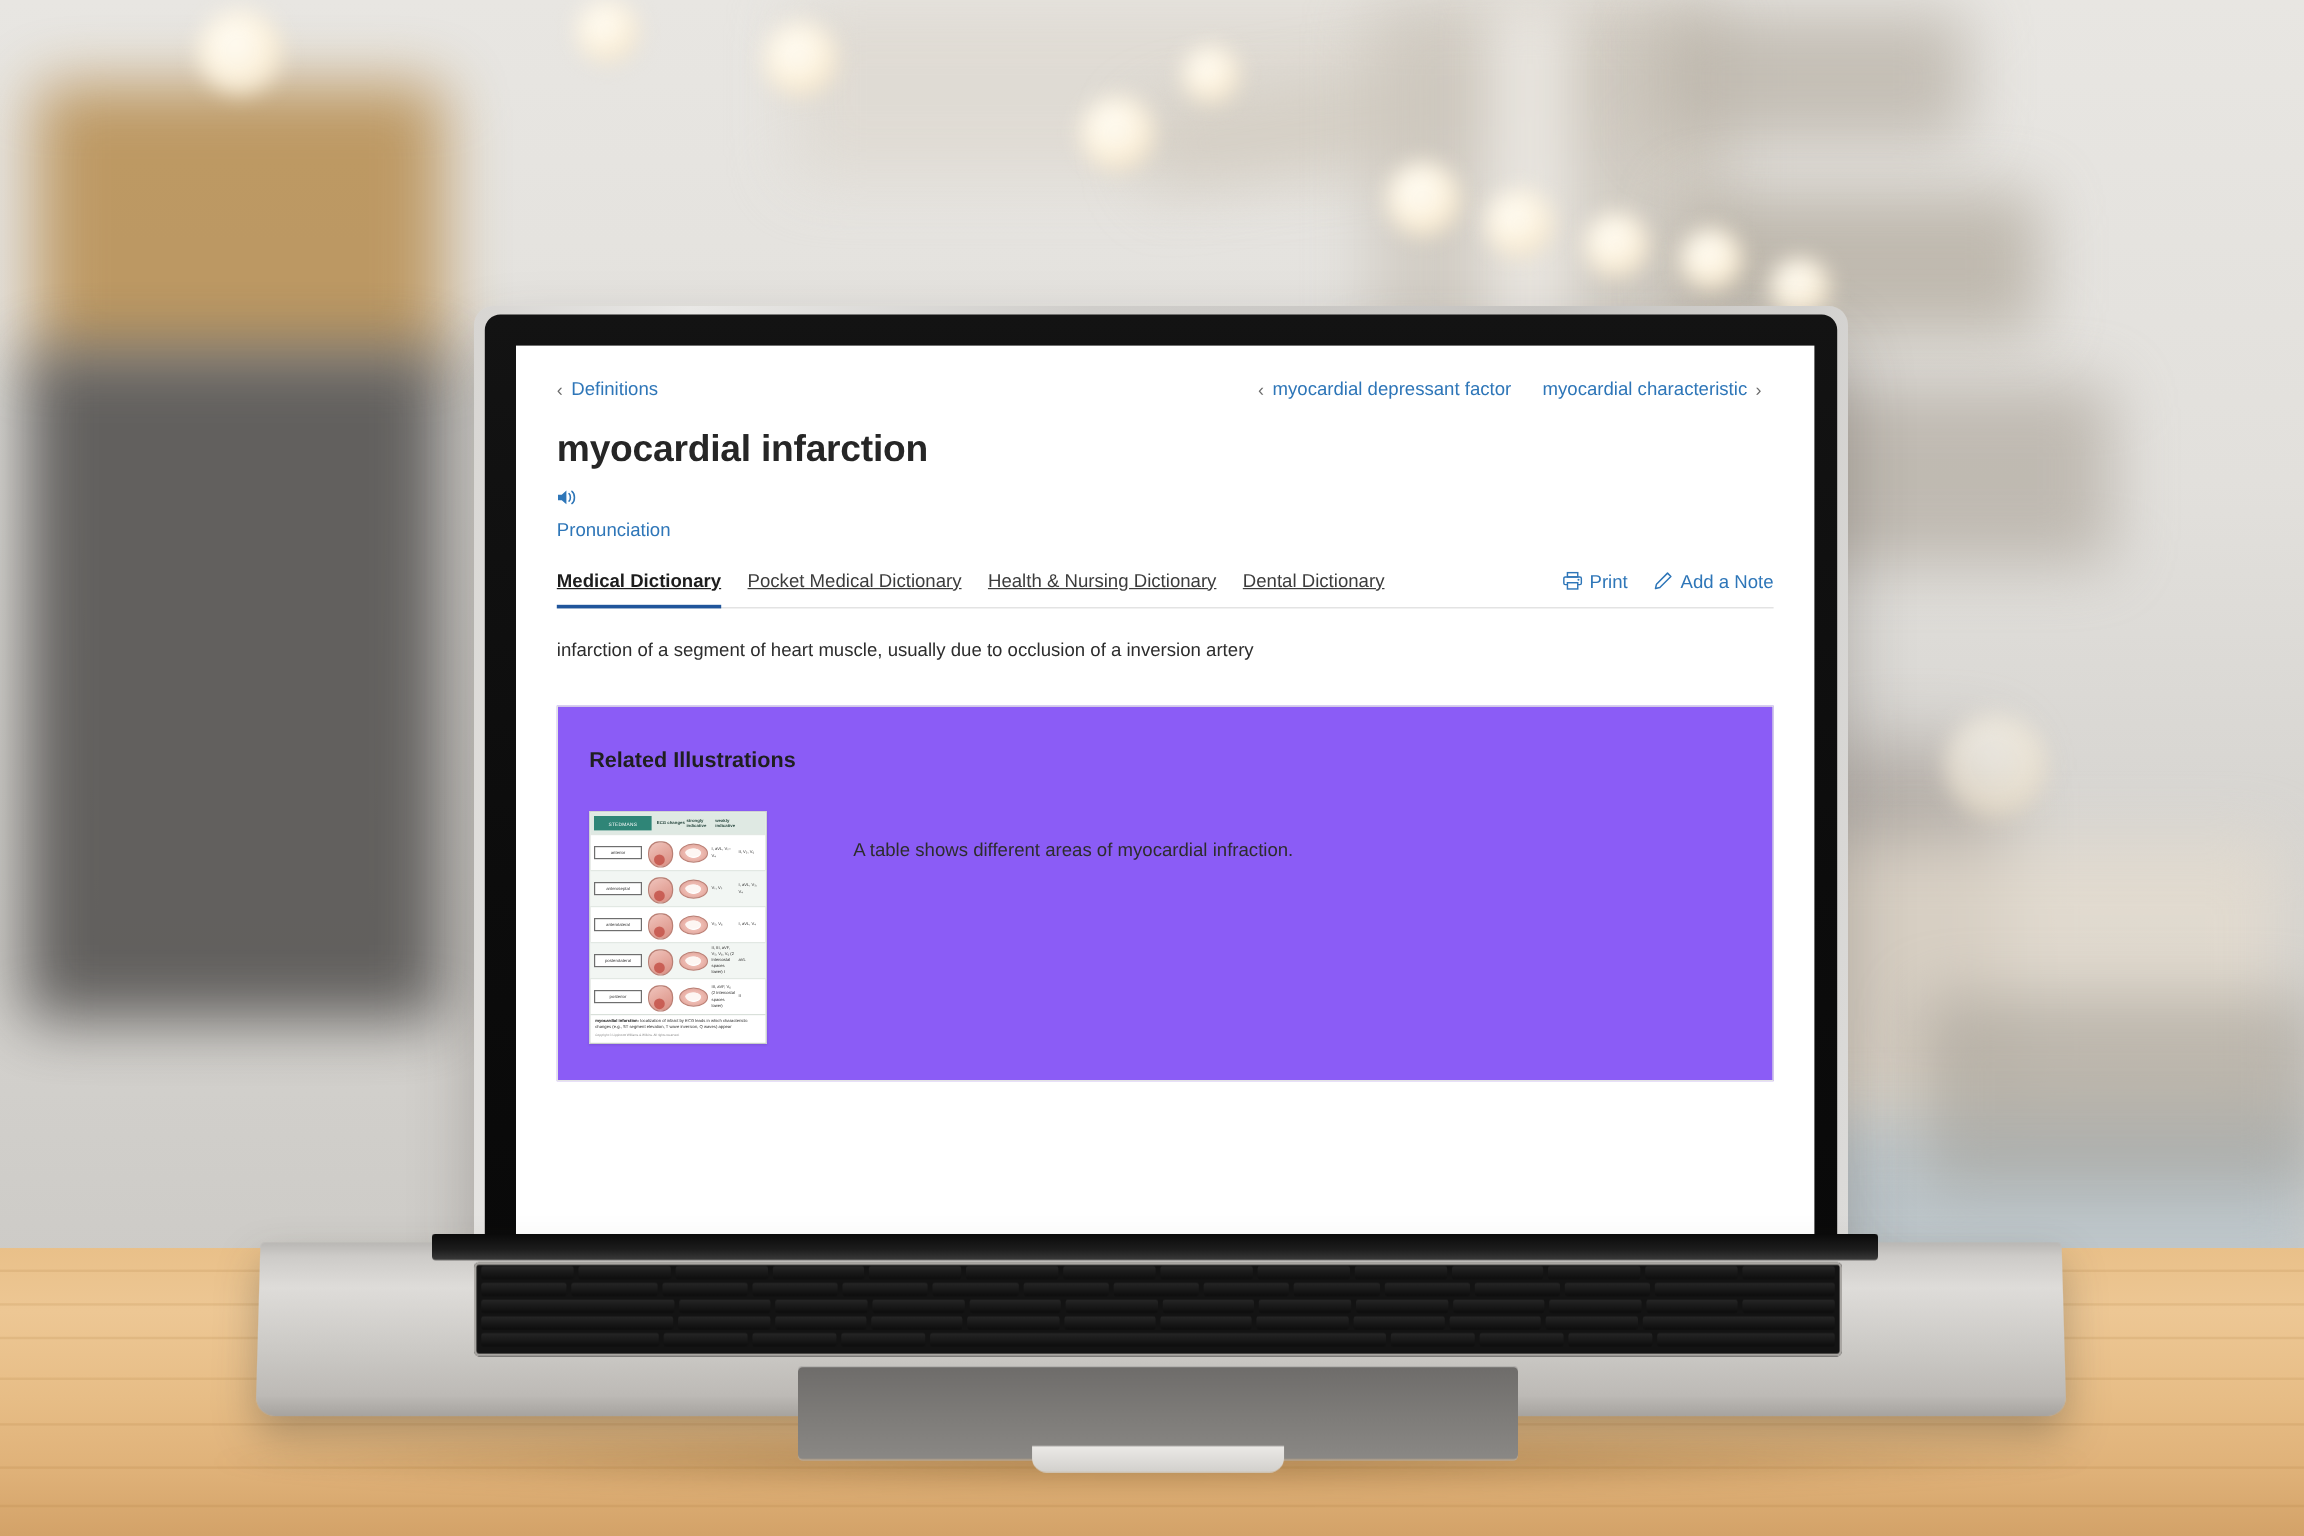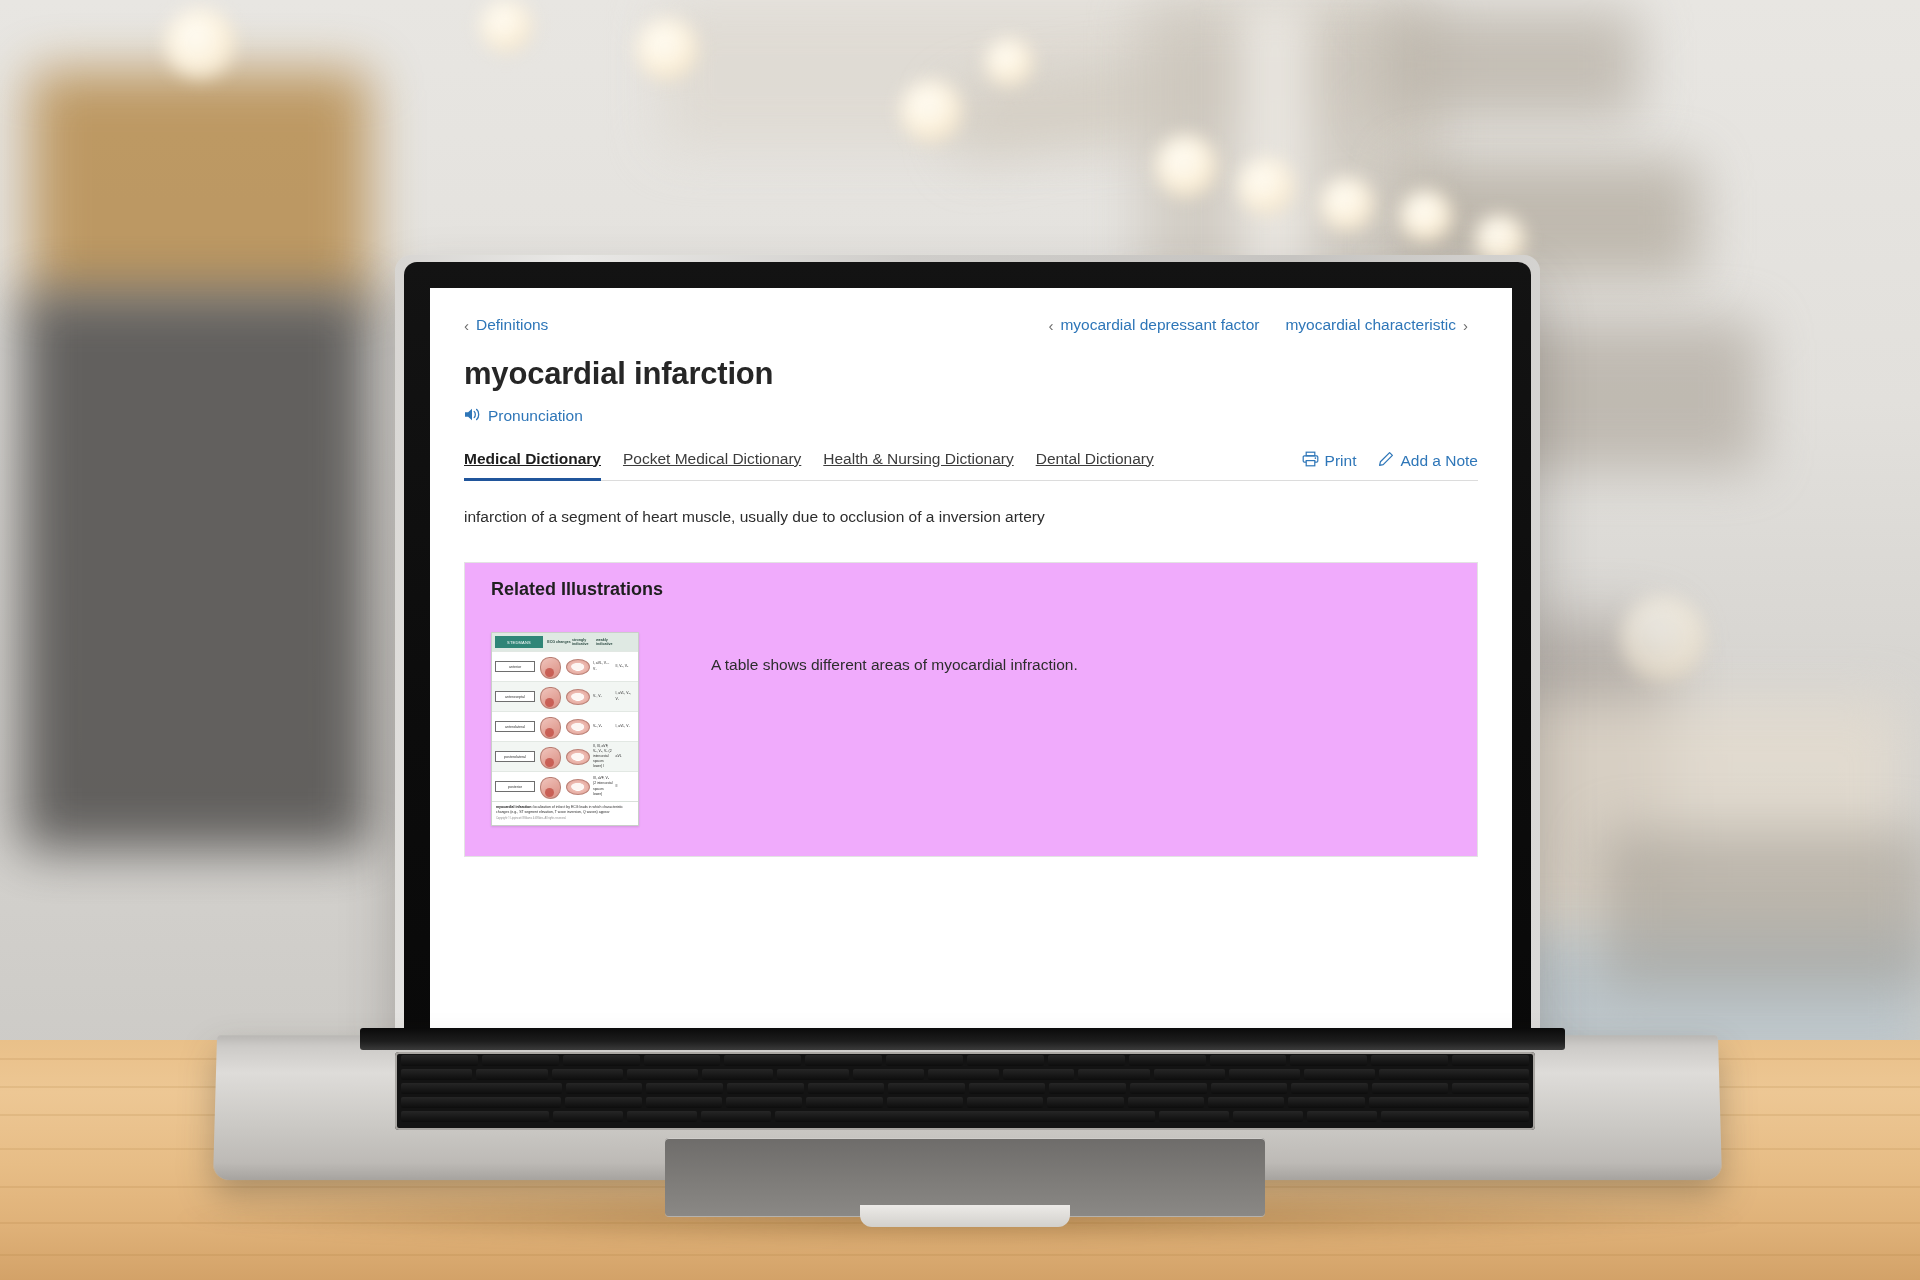--- a/index.html
+++ b/index.html
@@ -106,42 +106,42 @@
   .topnav{display:flex;align-items:center;justify-content:space-between;height:22px;}
   .link{color:#2e76b8;font-size:15.5px;text-decoration:none;cursor:pointer;white-space:nowrap;}
   .chev{color:#6b6b6b;font-size:15px;display:inline-block;}
   .crumb{display:flex;align-items:center;gap:7px;}
   .rightnav{display:flex;align-items:center;gap:26px;margin-right:10px;}
 
   h1.entry{
     margin:22px 0 0 0;font-size:31px;line-height:1.05;color:#262626;font-weight:bold;letter-spacing:-.2px;
   }
   .phonetic{margin-top:14px;font-size:15.5px;color:#3a3a3a;}
-  .pron{margin-top:16px;display:flex;align-items:center;gap:7px;}
+  .pron{margin-top:16px;display:flex;gap:7px;flex-direction:column;}
   .pron .lbl{color:#2e76b8;font-size:15.5px;}
 
   .tabsbar{
     margin-top:24px;display:flex;align-items:flex-end;justify-content:space-between;
     border-bottom:1px solid #dcdcdc;
   }
   .tabs{display:flex;align-items:flex-end;gap:22px;}
   .tab{
     font-size:15.5px;color:#3c3c3c;padding-bottom:10px;cursor:pointer;white-space:nowrap;
     border-bottom:3px solid transparent;margin-bottom:-1px;text-decoration:underline;
   }
   .tab.active{color:#1d1d1d;font-weight:bold;border-bottom-color:#20559b;}
   .actions{display:flex;align-items:center;gap:22px;padding-bottom:9px;}
   .action{display:flex;align-items:center;gap:6px;color:#2e76b8;font-size:15.5px;cursor:pointer;}
 
   .definition{margin-top:25px;font-size:15.5px;color:#2d2d2d;line-height:1.45;}
   .synonyms{margin-top:22px;font-size:15.5px;color:#2d2d2d;}
 
   .illus-panel{
-    margin-top:34px;background:#f0abfc;border:1px solid #e3e3e3;
-    padding:16px 26px 30px 26px;box-sizing:border-box;
+    margin-top:34px;background:#8b5cf6;border:1px solid #e3e3e3;
+    padding:34px 26px 30px 26px;box-sizing:border-box;
   }
   .illus-title{font-size:18px;font-weight:bold;color:#1f1f1f;}
   .illus-row{display:flex;align-items:flex-start;gap:72px;margin-top:32px;}
   .illus-caption{font-size:15.5px;color:#2d2d2d;padding-top:24px;}
 
   
   .thumb{
     width:146px;background:#ffffff;border:1px solid #c9cfc9;cursor:pointer;
     box-shadow:0 1px 2px rgba(0,0,0,.12);
   }

